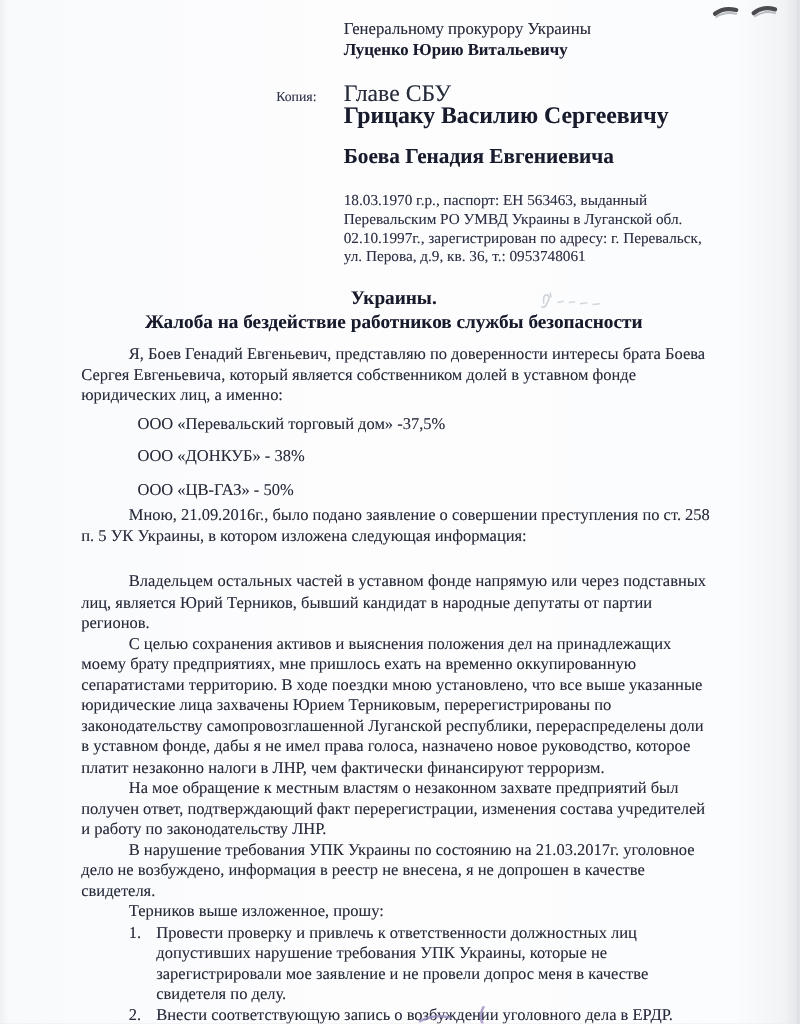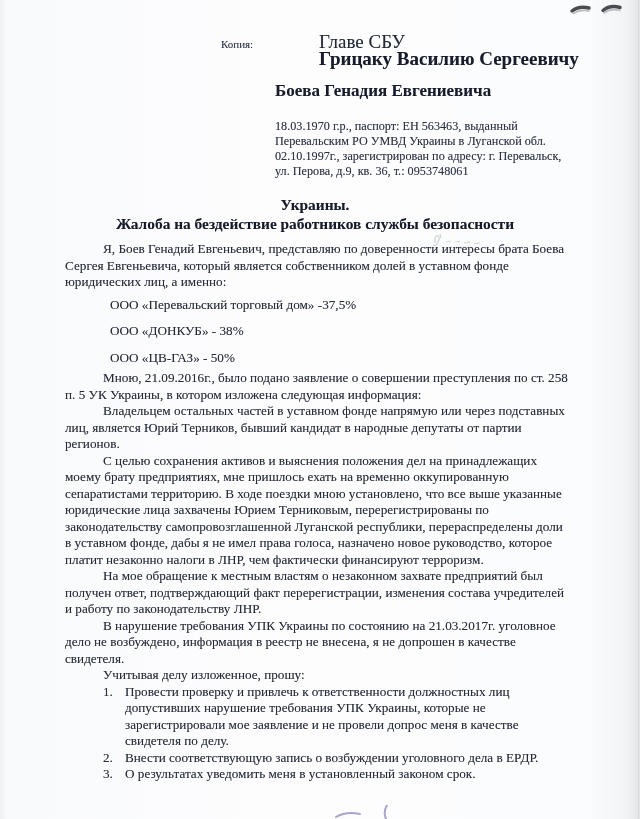--- a/index.html
+++ b/index.html
@@ -7,31 +7,31 @@
   .page{
     position:relative;width:640px;height:819px;overflow:hidden;
     background:linear-gradient(90deg,#eef0f2 0px,#f9fafc 7px,#fdfdfe 45%,#fbfcfd 92%,#f2f3f5 98%,#e2e4e7 100%);
     color:#262b3a;
     font-size:13.2px;line-height:16.5px;
     text-shadow:0 0 .5px rgba(45,50,70,.35);
   }
   .bold{font-weight:bold;color:#171b2b;}
   .addr{padding-top:14px;}
   .to-block{margin-left:275px;font-size:13.4px;line-height:17px;}
-  .copy-row{display:flex;margin-left:221px;margin-top:19px;align-items:baseline;gap:44px;}
+  .copy-row{display:flex;margin-left:221px;margin-top:19px;align-items:baseline;}
   .copy-label{font-size:11px;width:54px;flex:none;color:#30354a;}
   .copy-lines{font-size:19px;line-height:17px;}
   .applicant{margin-left:275px;margin-top:15px;}
   .applicant-name{font-size:17px;line-height:17px;}
   .applicant-details{font-size:12.2px;line-height:15px;margin-top:20px;color:#2b3044;}
   .doc-title{margin:16px 74px 0 64px;text-align:center;font-weight:bold;font-size:15.4px;line-height:19px;color:#161a2a;}
   .content{margin:8px 70px 0 65px;}
   .para{margin:0;text-indent:38px;}
   .para.sp4{margin-top:4px;}
-  .para.sp6{margin-top:0;}
+  .para.sp6{margin-top:20px;}
   .shares{list-style:none;margin:6px 0 0 0;padding:0 0 0 45px;}
   .shares li{margin-bottom:10px;}
   .shares li:last-child{margin-bottom:0;}
   .requests{margin:0;padding:0 0 0 38px;list-style:none;}
   .request-item{display:flex;}
   .request-num{width:22px;flex:none;}
   .artifact{position:absolute;pointer-events:none;}
   .staples{left:569px;top:2px;}
   .smudge{left:426px;top:229px;opacity:.55;}
   .sig{left:328px;top:805px;opacity:.8;}
@@ -43,20 +43,24 @@
 <div class="page">
 
   <svg class="artifact staples" width="58" height="16" viewBox="0 0 58 16">
     <path d="M3,9 Q10,3.5 20,6" stroke="#4b4b50" stroke-width="3.4" stroke-linecap="round" fill="none"></path>
     <path d="M4,11.5 Q11,7 20,9" stroke="#b9bcc2" stroke-width="1.6" stroke-linecap="round" fill="none"></path>
     <path d="M34,8.5 Q41,2.5 51,5.5" stroke="#4b4b50" stroke-width="3.4" stroke-linecap="round" fill="none"></path>
     <path d="M35,11 Q42,6 51,8.5" stroke="#b9bcc2" stroke-width="1.6" stroke-linecap="round" fill="none"></path>
   </svg>
 
   <div class="addr">
+    <div class="to-block">
+      <div>Генеральному прокурору Украины</div>
+      <div class="bold">Луценко Юрию Витальевичу</div>
+    </div>
     <div class="copy-row">
       <span class="copy-label">Копия:</span>
       <div class="copy-lines">
         <div>Главе СБУ</div>
         <div class="bold">Грицаку Василию Сергеевичу</div>
       </div>
     </div>
     <div class="applicant">
       <div class="bold applicant-name">Боева Генадия Евгениевича</div>
       <div class="applicant-details">
@@ -86,21 +90,21 @@
       <li>ООО «Перевальский торговый дом» -37,5%</li>
       <li>ООО «ДОНКУБ» - 38%</li>
       <li>ООО «ЦВ-ГАЗ» - 50%</li>
     </ul>
 
     <p class="para sp4">Мною, 21.09.2016г., было подано заявление о совершении преступления по ст. 258 п. 5 УК Украины, в котором изложена следующая информация:</p>
     <p class="para sp6">Владельцем остальных частей в уставном фонде напрямую или через подставных лиц, является Юрий Терников, бывший кандидат в народные депутаты от партии регионов.</p>
     <p class="para">С целью сохранения активов и выяснения положения дел на принадлежащих моему брату предприятиях, мне пришлось ехать на временно оккупированную сепаратистами территорию. В ходе поездки мною установлено, что все выше указанные юридические лица захвачены Юрием Терниковым, перерегистрированы по законодательству самопровозглашенной Луганской республики, перераспределены доли в уставном фонде, дабы я не имел права голоса, назначено новое руководство, которое платит незаконно налоги в ЛНР, чем фактически финансируют терроризм.</p>
     <p class="para">На мое обращение к местным властям о незаконном захвате предприятий был получен ответ, подтверждающий факт перерегистрации, изменения состава учредителей и работу по законодательству ЛНР.</p>
     <p class="para">В нарушение требования УПК Украины по состоянию на 21.03.2017г. уголовное дело не возбуждено, информация в реестр не внесена, я не допрошен в качестве свидетеля.</p>
-    <p class="para">Учитывая делу изложенное, прошу:</p>
+    <p class="para">Терников выше изложенное, прошу:</p>
 
     <ol class="requests">
       <li class="request-item">
         <span class="request-num">1.</span>
         <span>Провести проверку и привлечь к ответственности должностных лиц допустивших нарушение требования УПК Украины, которые не зарегистрировали мое заявление и не провели допрос меня в качестве свидетеля по делу.</span>
       </li>
       <li class="request-item">
         <span class="request-num">2.</span>
         <span>Внести соответствующую запись о возбуждении уголовного дела в ЕРДР.</span>
       </li>

